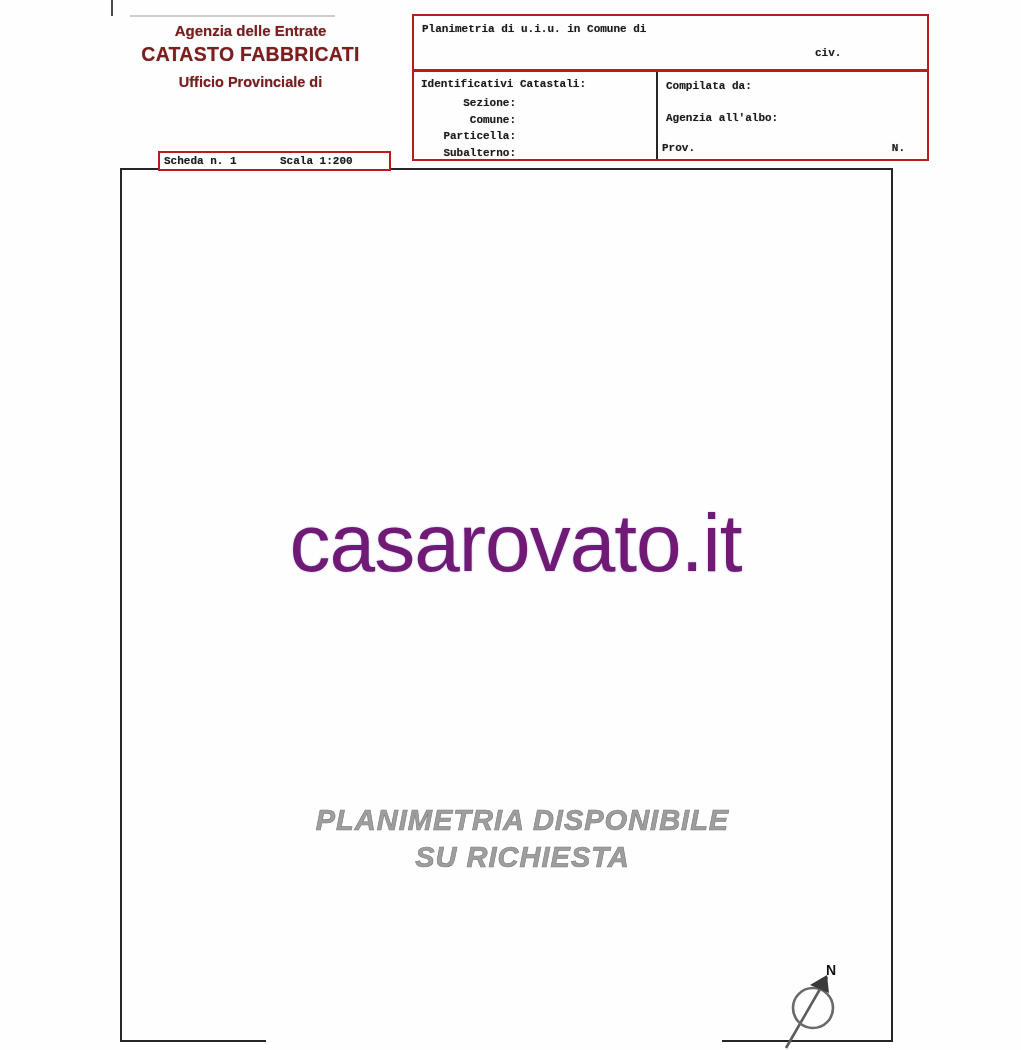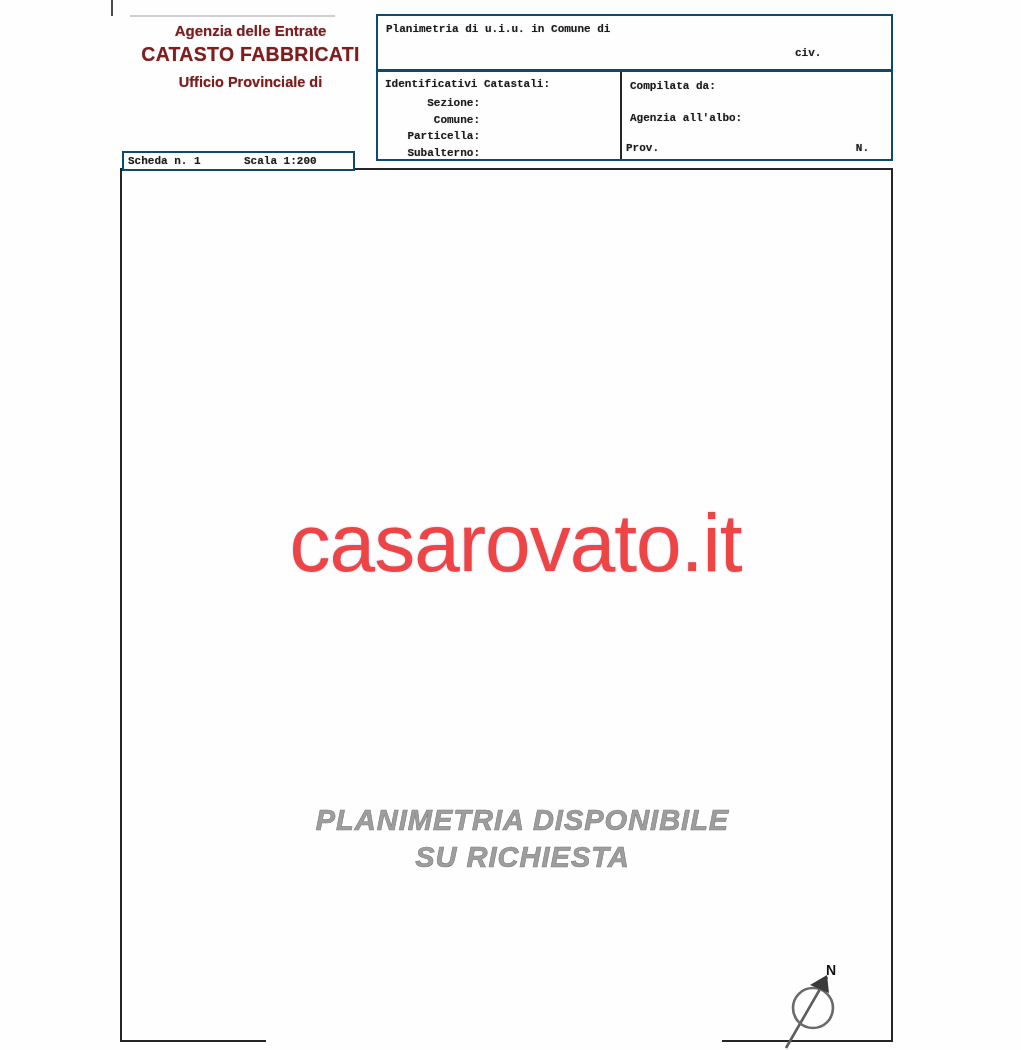--- a/index.html
+++ b/index.html
@@ -23,24 +23,24 @@
     text-align:center;color:#7f1d1d;
     text-shadow:0 0 1px rgba(30,30,30,.5);
   }
   .agency-line1{font-size:15px;font-weight:bold;margin:0 0 4px 0;}
   .agency-line2{font-size:19.5px;font-weight:bold;letter-spacing:.3px;margin:0 0 6px 0;}
   .agency-line3{font-size:14.5px;font-weight:bold;margin:8px;}
   
   .artifact-vline{position:absolute;left:111px;top:0;width:2px;height:16px;background:#4a4a4a;}
   .artifact-hline{position:absolute;left:130px;top:15px;width:205px;height:2px;background:#cfcfcf;}
   
-  .box{position:absolute;border:2px solid #0c4a6e;background:#fefefe;box-sizing:border-box;}
+  .box{position:absolute;border:2px solid #b91c1c;background:#fefefe;box-sizing:border-box;margin-left:36px;}
   .title-box{left:376px;top:14px;width:517px;height:57px;}
   .title-box .title{position:absolute;left:8px;top:7px;}
-  .title-box .civ{position:absolute;left:417px;top:31px;}
+  .title-box .civ{position:absolute;left:401px;top:31px;}
   .id-box{left:376px;top:70px;width:517px;height:91px;}
   .id-divider{position:absolute;left:242px;top:0;width:2px;height:100%;background:#262626;}
   .id-left{position:absolute;left:0;top:0;width:246px;height:100%;}
   .id-heading{position:absolute;left:7px;top:6px;}
   .id-fields{position:absolute;left:7px;top:23px;width:95px;text-align:right;line-height:16.5px;}
   .id-right{position:absolute;left:244px;top:0;right:0;height:100%;}
   .id-compiled{position:absolute;left:8px;top:8px;}
   .id-albo{position:absolute;left:8px;top:40px;}
   .id-prov{position:absolute;left:4px;top:70px;font-family:Liberation Mono, monospace;}
   .id-n{position:absolute;right:22px;top:70px;}
@@ -54,21 +54,21 @@
     border:2px solid #262626;border-bottom:none;
     background:#fefefe;
   }
   .bottom-seg-left{position:absolute;left:-2px;bottom:0;width:146px;height:2px;background:#262626;}
   .bottom-seg-right{position:absolute;right:-2px;bottom:0;width:171px;height:2px;background:#262626;}
   
   .watermark{
     position:absolute;left:0;top:326px;width:100%;
     text-align:center;padding-left:18px;box-sizing:border-box;
     font-size:82px;font-weight:normal;letter-spacing:-1px;
-    color:#ef4444;
+    color:#701a75;
     text-shadow:0 0 2px rgba(33,48,207,.35);
   }
   
   .notice{
     position:absolute;left:7px;top:632px;width:100%;
     text-align:center;padding-left:18px;box-sizing:border-box;
     font-size:29px;line-height:37px;
     font-style:italic;font-weight:bold;letter-spacing:1px;
     color:#9e9e9e;
     -webkit-text-stroke:0.7px #828282;

